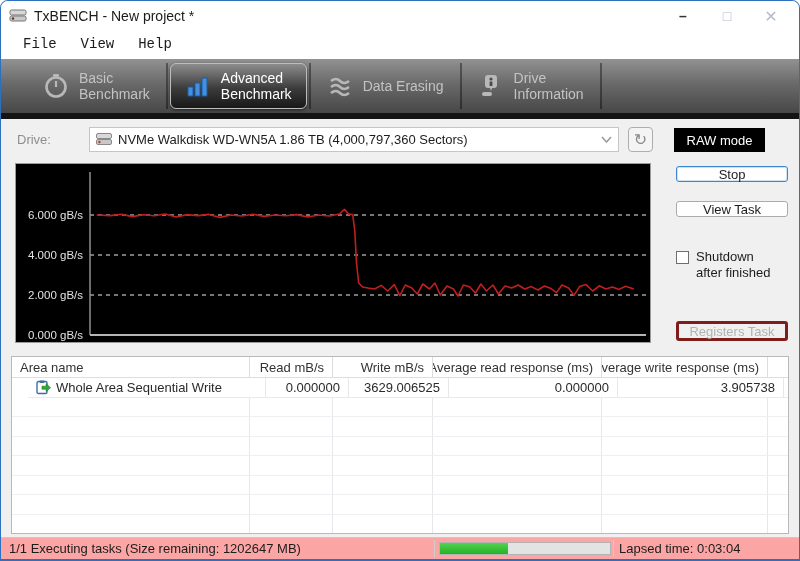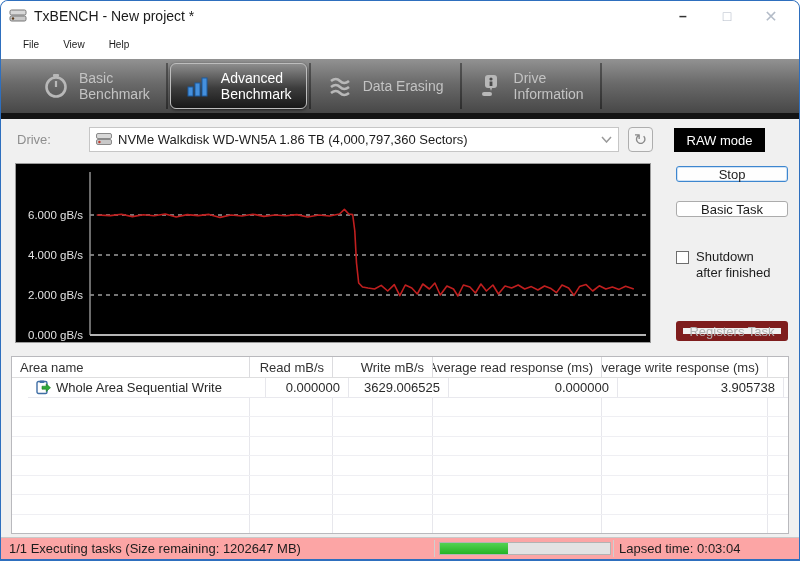--- a/index.html
+++ b/index.html
@@ -25,21 +25,21 @@
   }
   .app-icon { width:18px; height:14px; margin-right:7px; }
   .title-text { font-size:14px; color:#1b1b1b; }
   .win-controls { position:absolute; right:6px; top:0; height:30px; display:flex; align-items:center; }
   .win-btn { width:44px; height:28px; display:flex; align-items:center; justify-content:center; font-size:14px; }
   .win-min { color:#333; font-weight:bold; }
   .win-max { color:#b4bcc8; }
   .win-close { color:#b4bcc8; font-size:16px; }
   
   .menubar { height:28px; background:#fff; display:flex; align-items:center; padding-left:10px; }
-  .menu-item { font-size:10px; color:#1b1b1b; padding:3px 12px 5px 12px; }
+  .menu-item { font-size:14px; color:#1b1b1b; padding:3px 12px 5px 12px;font-family:Liberation Mono, monospace; }
   
   .toolbar {
     height:54px; background:linear-gradient(#929292,#6a6a6a 45%,#474747);
     display:flex; align-items:center; padding-left:28px;
   }
   .toolbar-sep { width:2px; height:46px; background:linear-gradient(#555,#2d2d2d); margin:0 2px; }
   .tool-tab {
     display:flex; align-items:center; gap:10px; padding:6px 14px;
     color:#c3c3c3; font-size:14px; line-height:16px; height:46px; min-width:132px;
   }
@@ -77,21 +77,21 @@
     background:#000; border:1px solid #9a9a9a;
   }
   
   .btn {
     position:absolute; left:675px; width:112px; height:16px; background:#fefefe;
     display:flex; align-items:center; justify-content:center;
     font-size:13px; color:#1c1c1c; border-radius:3px;
   }
   .btn-stop { top:47px; border:1px solid #3d86cf; box-shadow:0 0 0 1px #cfe2f5 inset; }
   .btn-skip { top:82px; border:1px solid #ababab; }
-  .btn-registers { top:202px; height:20px; border:7px solid #7f1d1d; background:transparent; color:#b2b2b2; }
+  .btn-registers { top:202px; height:20px; border:3px solid #7f1d1d; background:transparent; color:#b2b2b2; }
   .shutdown-row { position:absolute; left:675px; top:130px; display:flex; gap:7px; align-items:flex-start; }
   .checkbox { width:13px; height:13px; border:1px solid #6e6e6e; background:#fff; margin-top:2px; }
   .shutdown-label { font-size:13px; color:#1c1c1c; line-height:16px; }
   
   .task-table {
     position:absolute; left:10px; top:237px; width:778px; height:178px;
     background:#fff; border:1px solid #b9b9bd; display:flex; flex-direction:column;
   }
   .trow { display:grid; grid-template-columns:238px 83px 100px 169px 166px 1fr; }
   .thead { height:21px; }
@@ -230,21 +230,21 @@
           <line x1="74" y1="131" x2="630" y2="131" stroke="#ececec" stroke-width="1" stroke-dasharray="4,4"></line>
           <text x="67" y="135" text-anchor="end" fill="#e2e2e2" font-size="11.5">2.000 gB/s</text>
           <text x="67" y="175" text-anchor="end" fill="#e2e2e2" font-size="11.5">0.000 gB/s</text>
           <line x1="74" y1="8" x2="74" y2="171" stroke="#8f8f8f" stroke-width="1.5"></line>
           <line x1="74" y1="171" x2="630" y2="171" stroke="#b5b5b5" stroke-width="2"></line>
           <polyline points="80.7,51.0 94.4,51.6 105.4,50.2 116.4,52.6 127.3,50.8 138.3,51.8 149.2,50.0 160.2,53.0 171.2,50.6 182.1,51.6 193.1,50.4 204.0,53.4 215.0,51.0 226.0,52.0 236.9,50.2 247.9,52.4 258.8,51.0 269.8,51.8 280.8,50.6 291.7,53.0 302.7,51.0 313.6,52.0 323.5,50.0 328.4,45.4 332.8,50.0 336.7,50.6 338.8,67.0 340.5,99.0 342.7,119.0 346.5,123.0 352.0,124.0 358.6,125.0 365.2,121.4 371.7,127.0 378.3,120.6 383.8,131.6 389.3,121.0 395.8,124.0 401.3,130.0 406.8,120.0 413.4,125.0 418.9,119.0 424.3,131.0 430.9,122.0 437.5,125.0 441.9,132.0 447.4,121.0 453.9,123.0 459.4,129.0 464.9,120.0 470.4,127.0 476.9,121.0 482.4,130.0 489.0,122.0 495.6,124.0 502.2,121.0 508.7,125.0 515.3,122.6 521.9,126.0 528.5,122.0 535.0,124.6 540.5,128.6 546.0,121.0 552.6,124.0 558.0,131.4 563.5,122.6 570.1,120.6 576.7,127.0 583.3,121.8 589.8,125.0 596.4,123.0 603.0,125.4 609.6,122.2 617.8,125.0" fill="none" stroke="#c01f1f" stroke-width="1.6" stroke-linejoin="round"></polyline>
         </svg>
     </div>
 
     <div class="btn btn-stop">Stop</div>
-    <div class="btn btn-skip">Basic Task</div>
+    <div class="btn btn-skip">View Task</div>
 
     <div class="shutdown-row">
       <div class="checkbox"></div>
       <div class="shutdown-label">
         <div>Shutdown</div>
         <div>after finished</div>
       </div>
     </div>
 
     <div class="btn btn-registers">Registers Task</div>

